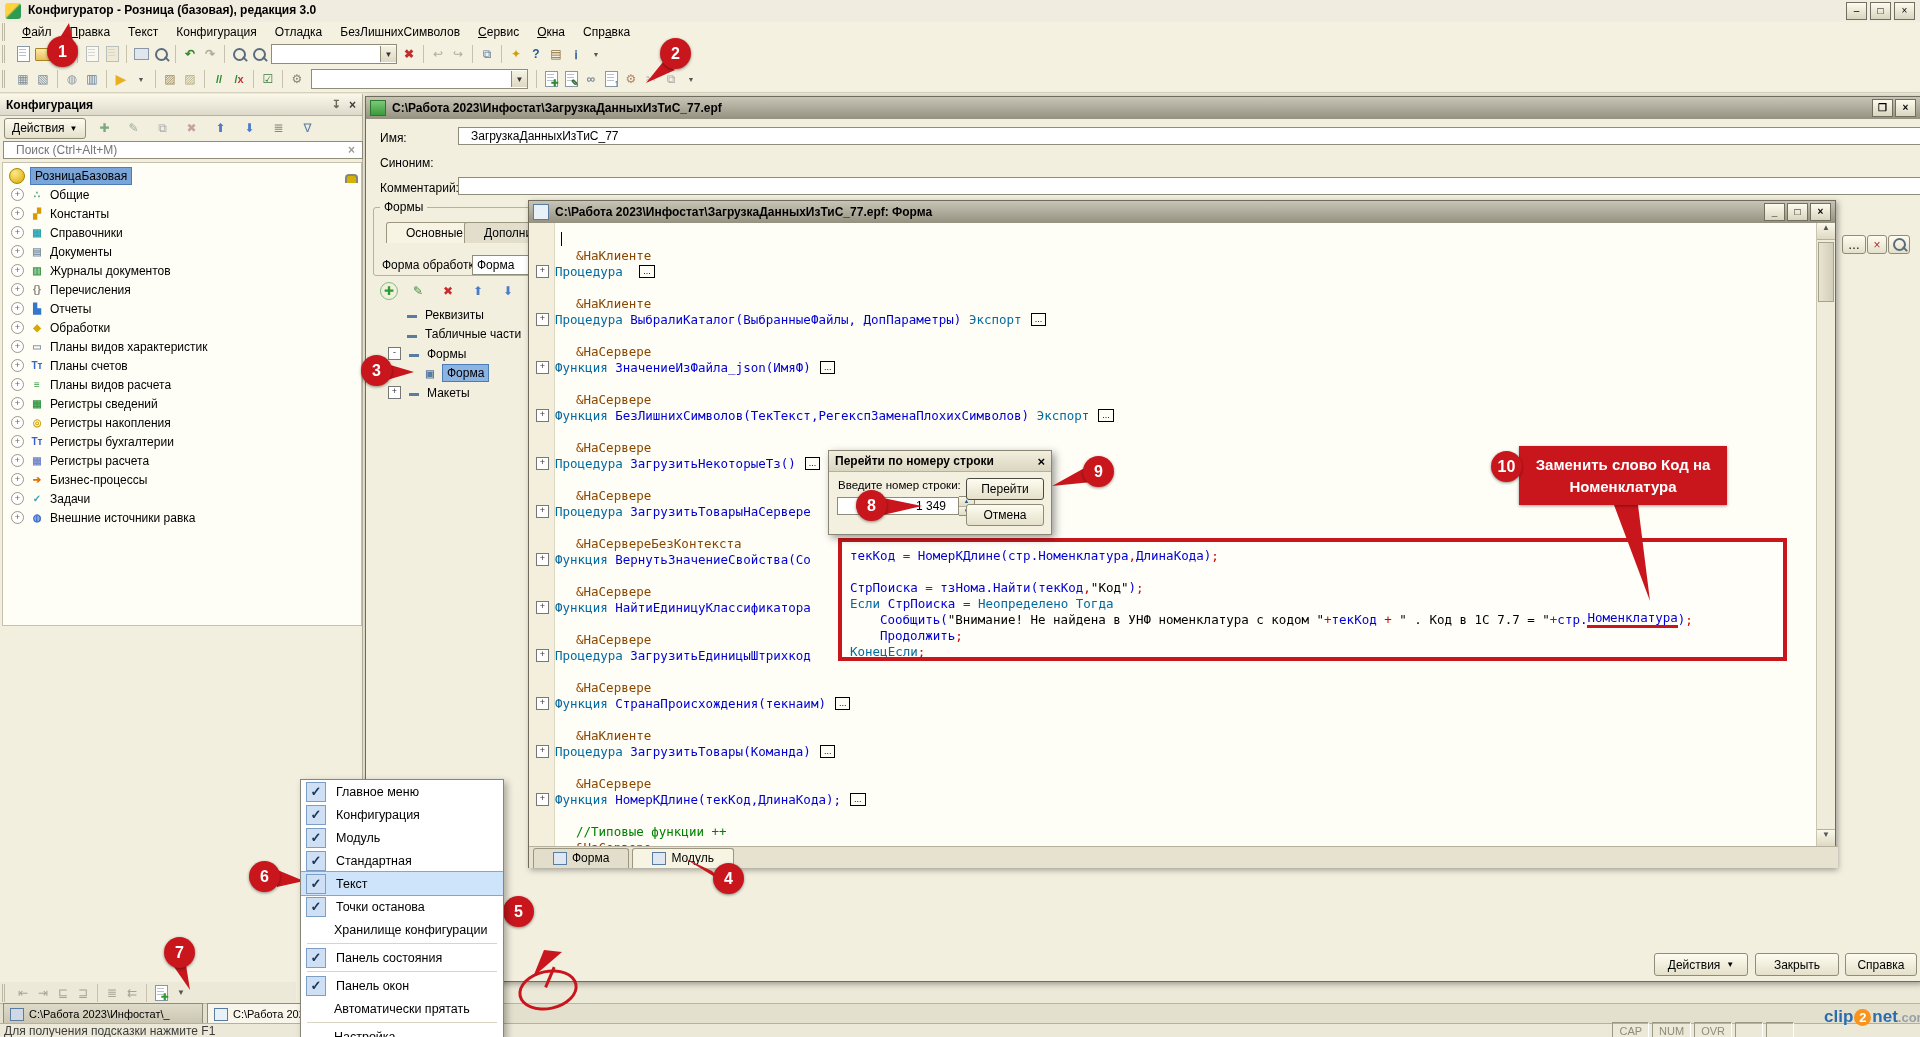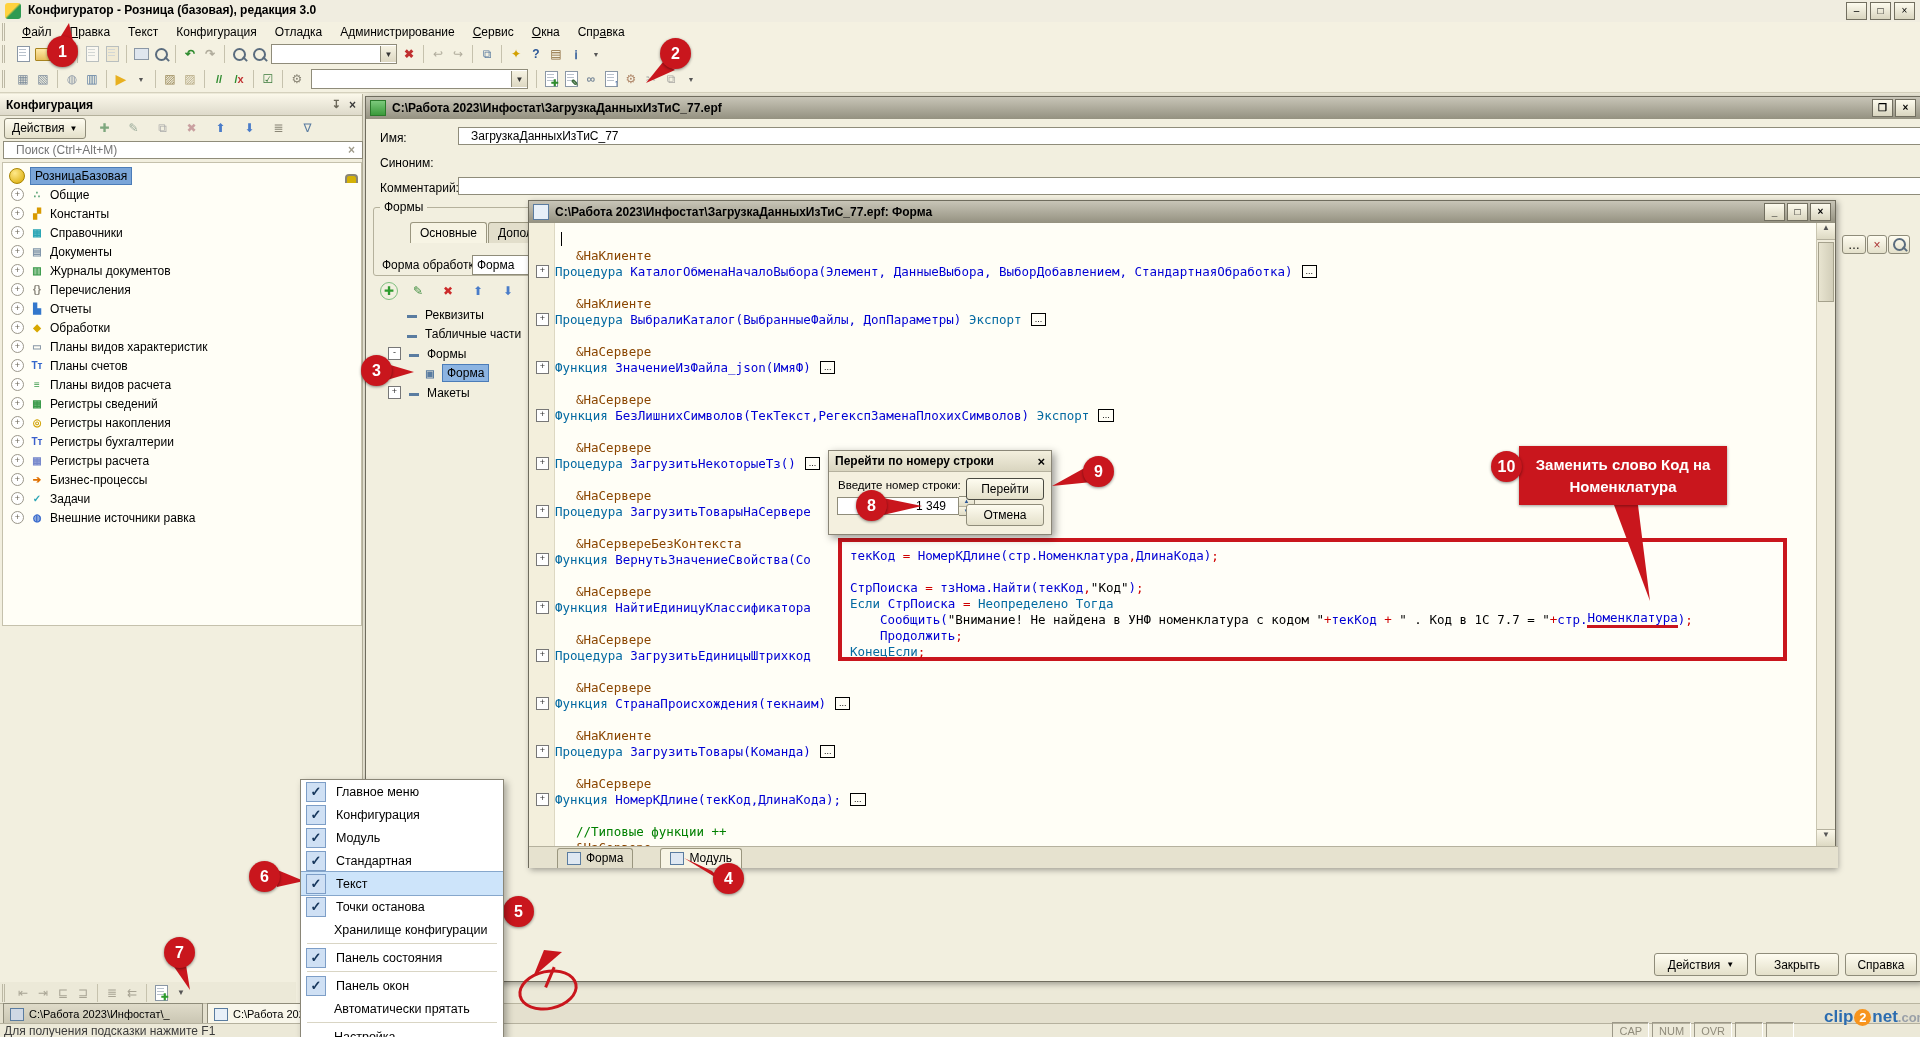--- a/index.html
+++ b/index.html
@@ -45,22 +45,22 @@
   
   .code{font-family:"DejaVu Sans Mono",monospace;font-size:12.5px;white-space:pre;}
   .cl{position:absolute;height:16px;display:flex;align-items:center;white-space:pre;}
   .d{color:#8a4500;} .k{color:#0369a1;} .i{color:#0000d4;} .c{color:#008000;} .p{color:#cf0000;} .s{color:#000;}
   .u{color:#0000d4;border-bottom:3px solid #c9161d;}
   .expb{display:inline-block;width:11px;height:11px;border:1px solid #777;background:#fff;
         font-size:9px;line-height:9px;text-align:center;color:#333;margin-right:6px;font-family:"Liberation Sans",sans-serif;}
   .ellip{display:inline-block;border:1px solid #000;background:#fffef6;font-size:9px;line-height:9px;
          padding:1px 3px;margin-left:9px;font-family:"Liberation Sans",sans-serif;}
   
-  .tab{height:20px;padding:0 9px;display:inline-flex;align-items:center;gap:5px;background:#e2decb;
-       border:1px solid #9a967f;border-bottom:none;border-radius:3px 3px 0 0;margin-left:24px;}
+  .tab{height:20px;padding:0 19px;display:inline-flex;align-items:center;gap:5px;background:#e2decb;
+       border:1px solid #9a967f;border-bottom:none;border-radius:3px 3px 0 0;}
   .tab.on{background:#f7f4e4;}
   
   .cm{background:#fff;border:1px solid #8a8677;box-shadow:3px 3px 7px rgba(0,0,0,.3);z-index:85;}
   .cmi{height:23px;display:flex;align-items:center;padding:0 8px 0 5px;white-space:nowrap;font-size:12.5px;}
   .cmi .cb{width:18px;height:18px;border:1px solid #7d9ec7;background:#cfe0f4;color:#16365c;font-weight:bold;
            font-size:13px;display:inline-flex;align-items:center;justify-content:center;margin-right:10px;flex:0 0 auto;}
   .cmi .nocb{width:18px;margin-right:10px;flex:0 0 auto;}
   .cmi.hl{background:#cde4fa;outline:1px solid #86a7cc;}
   .cmsep{height:1px;background:#d9d5c4;margin:2px 6px;}
   
@@ -101,21 +101,21 @@
     <span class="wbtn abs" style="left:1892px;top:2px;">×</span>
   </div>
 
   <div class="abs row" style="left:0;top:22px;width:1920px;height:20px;background:#f4f1e1;" id="menubar">
     <span class="grip"></span>
   <span style="padding: 2px 9px;"><u>Ф</u>айл</span>
       <span style="padding: 2px 9px;"><u>П</u>равка</span>
       <span style="padding: 2px 9px;">Текст</span>
       <span style="padding: 2px 9px;">Конфигурация</span>
       <span style="padding: 2px 9px;">Отладка</span>
-      <span style="padding: 2px 9px;">Администрирование</span>
+      <span style="padding: 2px 9px;">БезЛишнихСимволов</span>
       <span style="padding: 2px 9px;"><u>С</u>ервис</span>
       <span style="padding: 2px 9px;"><u>О</u>кна</span>
       <span style="padding: 2px 9px;">Спр<u>а</u>вка</span>
     </div>
 
   <div class="abs tbar" style="left:0;top:42px;width:1920px;height:24px;" id="toolbar1">
       <span class="grip"></span>
       <span class="ic">
         <span class="pg">
           <i></i>
@@ -429,21 +429,21 @@
         <span class="wbtn">□</span>
         <span class="wbtn">×</span>
       </span>
     </div>
 
     <div class="abs" style="left:0;top:22px;width:25px;height:623px;background:#f3efdc;border-right:1px solid #ddd8c2;"></div>
 
     <div class="abs" id="codelines" style="left:0;top:22px;width:1287px;height:623px;overflow:hidden;">
         <div class="cl code" style="top: 8px; left: 32px;"><span style="border-left:1.5px solid #000;height:14px;"></span></div>
         <div class="cl code" style="top: 24px; left: 47px;"><span class="d">&amp;НаКлиенте</span></div>
-        <div class="cl code" style="top: 40px; left: 7px;"><span class="expb">+</span><span class="k">Процедура </span><span class="i">КаталогОбменаНачалоВыбора(Элемент, ДанныеВыбора, ВыборДобавлением, СтандартнаяОбработка)</span><span class="ellip">...</span></div>
+        <div class="cl code" style="top: 40px; left: 7px;"><span class="expb">+</span><span class="k">Процедура </span><span class="ellip">...</span></div>
         <div class="cl code" style="top: 56px;"></div>
         <div class="cl code" style="top: 72px; left: 47px;"><span class="d">&amp;НаКлиенте</span></div>
         <div class="cl code" style="top: 88px; left: 7px;"><span class="expb">+</span><span class="k">Процедура </span><span class="i">ВыбралиКаталог(ВыбранныеФайлы, ДопПараметры)</span><span class="k"> Экспорт</span><span class="ellip">...</span></div>
         <div class="cl code" style="top: 104px;"></div>
         <div class="cl code" style="top: 120px; left: 47px;"><span class="d">&amp;НаСервере</span></div>
         <div class="cl code" style="top: 136px; left: 7px;"><span class="expb">+</span><span class="k">Функция </span><span class="i">ЗначениеИзФайла_json(ИмяФ)</span><span class="ellip">...</span></div>
         <div class="cl code" style="top: 152px;"></div>
         <div class="cl code" style="top: 168px; left: 47px;"><span class="d">&amp;НаСервере</span></div>
         <div class="cl code" style="top: 184px; left: 7px;"><span class="expb">+</span><span class="k">Функция </span><span class="i">БезЛишнихСимволов(ТекТекст,РегекспЗаменаПлохихСимволов)</span><span class="k"> Экспорт</span><span class="ellip">...</span></div>
         <div class="cl code" style="top: 200px;"></div>

